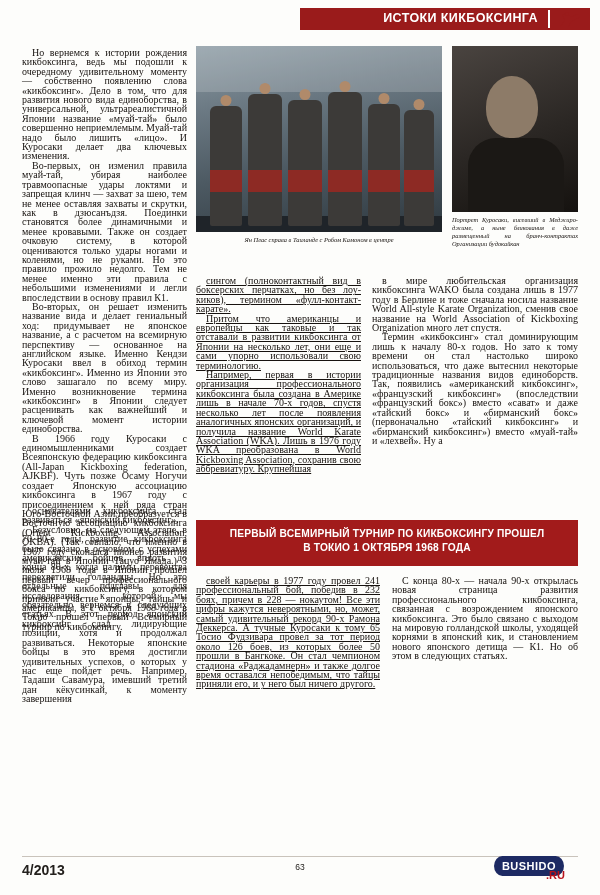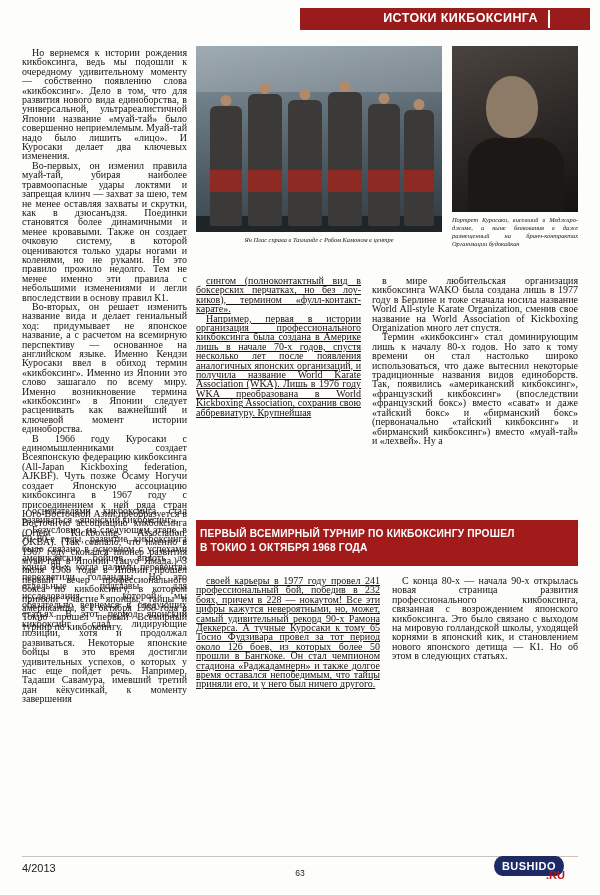--- a/index.html
+++ b/index.html
@@ -165,21 +165,21 @@
   .banner {
     position: absolute;
     left: 196px; top: 520px;
     width: 382px; height: 46px;
     background: #a21b1b;
   }
   .banner-text {
     position: absolute;
     left: 200px; top: 527px;
     width: 374px;
-    text-align: left;
+    text-align: center;
     color: #ffffff;
     font-family: "Liberation Sans", sans-serif;
     font-weight: bold;
     font-size: 10.2px;
     line-height: 14px;
     letter-spacing: 0.2px;
   }
 
   
   .col-left-bottom  { left: 22px;  top: 506px; width: 165px; }
@@ -190,33 +190,32 @@
   .footer-rule {
     position: absolute;
     left: 22px; top: 856px;
     width: 556px; height: 1px;
     background: #c9c3bb;
   }
   .footer-issue {
     position: absolute;
     left: 22px; top: 862px;
     font-family: "Liberation Sans", sans-serif;
-    font-size: 11px;
-    font-weight: normal;
+    font-size: 14px;
+    font-weight: bold;
     color: #23201d;
   }
   .footer-page {
     position: absolute;
     left: 0; top: 862px;
     width: 600px;
     text-align: center;
     font-family: "Liberation Sans", sans-serif;
     font-size: 8.5px;
     color: #23201d;
-    margin-top: 6px;
   }
   .footer-logo {
     position: absolute;
     left: 494px; top: 852px;
     width: 86px; height: 32px;
   }
   .logo-shape {
     position: absolute;
     left: 0; top: 4px;
     width: 70px; height: 20px;
@@ -299,20 +298,21 @@
 
   <div class="col col-left-top">
     <p>Но вернемся к истории рождения кикбоксинга, ведь мы подошли к очередному удивительному моменту — собственно появлению слова «кикбоксинг». Дело в том, что для развития нового вида единоборства, в универсальной, ультрареалистичной Японии название «муай-тай» было совершенно неприемлемым. Муай-тай надо было лишить «лицо». И Куросаки делает два ключевых изменения.</p>
     <p>Во-первых, он изменил правила муай-тай, убирая наиболее травмоопасные удары локтями и запрещая клинч — захват за шею, тем не менее оставляя захваты и скрутки, как в дзюсанъдзя. Поединки становятся более динамичными и менее кровавыми. Также он создает очковую систему, в которой оцениваются только удары ногами и коленями, но не руками. Но это правило прожило недолго. Тем не менее именно эти правила с небольшими изменениями и легли впоследствии в основу правил К1.</p>
     <p>Во-вторых, он решает изменить название вида и делает гениальный ход: придумывает не японское название, а с расчетом на всемирную перспективу — основанное на английском языке. Именно Кендзи Куросаки ввел в обиход термин «кикбоксинг». Именно из Японии это слово зашагало по всему миру. Именно возникновение термина «кикбоксинг» в Японии следует расценивать как важнейший и ключевой момент истории единоборства.</p>
     <p>В 1966 году Куросаки с единомышленниками создает Всеяпонскую федерацию кикбоксинга (All-Japan Kickboxing federation, AJKBF). Чуть позже Осаму Ногучи создает Японскую ассоциацию кикбоксинга в 1967 году с присоединением к ней ряда стран Юго-Восточной Азии преобразуется в Восточную ассоциацию кикбоксинга (Orient Kickboxing Association, OKBA). (Так совпало, что именно в 1967 году сконался пионер развития муай-тай в Японии Тацуо Ямада.) 3 июля 1968 года в Японии прошел первый вечер профессионального бокса по кикбоксингу, в котором приняли участие японцы, тайцы и американцы, а 1 октября 1968 года в Токио прошел первый Всемирный турнир по кикбоксингу.</p>
   </div>
 
   <div class="col col-mid-top">
     <p>сингом (полноконтактный вид в боксерских перчатках, но без лоу-киков), термином «фулл-контакт-карате».</p>
+    <p>Притом что американцы и европейцы как таковые и так отставали в развитии кикбоксинга от Японии на несколько лет, они еще и сами упорно использовали свою терминологию.</p>
     <p>Например, первая в истории организация профессионального кикбоксинга была создана в Америке лишь в начале 70-х годов, спустя несколько лет после появления аналогичных японских организаций, и получила название World Karate Association (WKA). Лишь в 1976 году WKA преобразована в World Kickboxing Association, сохранив свою аббревиатуру. Крупнейшая</p>
   </div>
 
   <div class="col col-right-top">
     <p>в мире любительская организация кикбоксинга WAKO была создана лишь в 1977 году в Берлине и тоже сначала носила название World All-style Karate Organization, сменив свое название на World Association of Kickboxing Organization много лет спустя.</p>
     <p>Термин «кикбоксинг» стал доминирующим лишь к началу 80-х годов. Но зато к тому времени он стал настолько широко использоваться, что даже вытеснил некоторые традиционные названия видов единоборств. Так, появились «американский кикбоксинг», «французский кикбоксинг» (впоследствии «французский бокс») вместо «сават» и даже «тайский бокс» и «бирманский бокс» (первоначально «тайский кикбоксинг» и «бирманский кикбоксинг») вместо «муай-тай» и «лехвей». Ну а</p>
   </div>
 
   <div class="banner"></div>
   <div class="banner-text">

